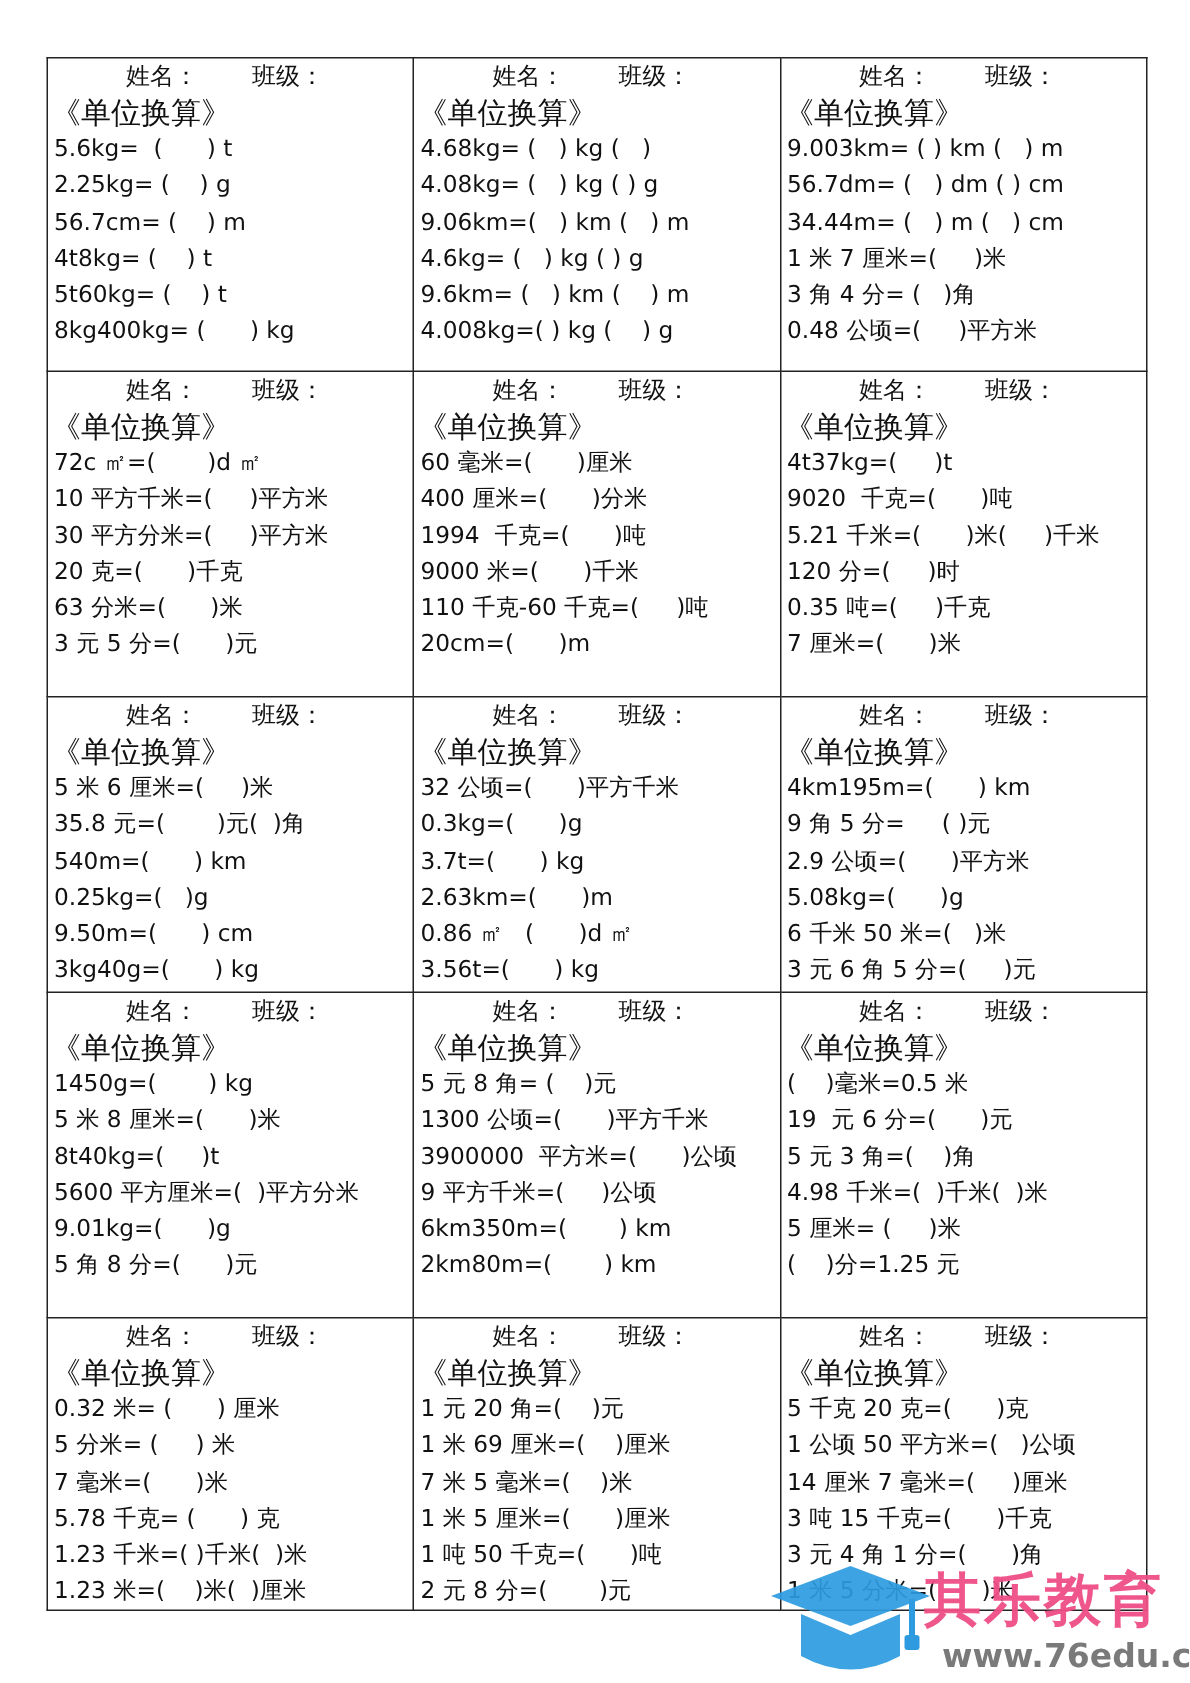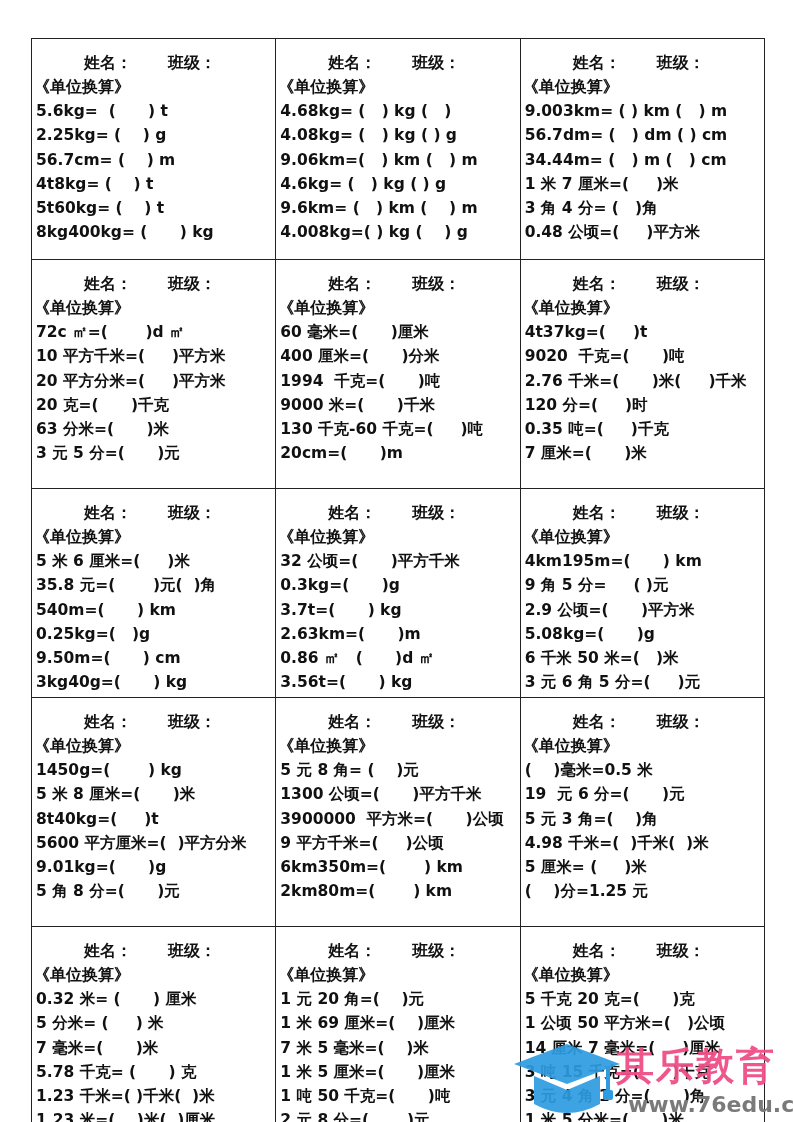--- a/index.html
+++ b/index.html
@@ -19,41 +19,40 @@
       position: absolute;
       left: 31px;
       top: 38px;
       width: 734px;
       border-collapse: collapse;
       table-layout: fixed;
     }
     .sheet td {
       border: 1.5px solid #222;
       vertical-align: top;
-      padding: 12px 0 0 4px;
+      padding: 0 0 0 4px;
       overflow: hidden;
-      font-weight: bold;
     }
     .row1 td { height: 208px; }
     .row2 td { height: 216px; }
     .row3 td { height: 196px; }
     .row4 td { height: 216px; }
     .row5 td { height: 192px; }
     .cell-head {
       display: flex;
       justify-content: flex-start;
       padding-left: 48px;
       font-size: 16px;
       line-height: 24px;
       height: 24px;
       white-space: nowrap;
     }
     .cell-head .name-label { width: 84px; }
     .cell-title {
-      font-size: 16px;
+      font-size: 20px;
       line-height: 24px;
       height: 24px;
       margin-left: -2px;
       white-space: nowrap;
     }
     .q {
       font-size: 15.5px;
       line-height: 24.3px;
       white-space: pre-wrap;
       word-break: break-all;
@@ -147,47 +146,47 @@
 
   <tr class="row2">
     <td>
       <div class="cell-head">
         <span class="name-label">姓名：</span>
         <span>班级：</span>
       </div>
       <div class="cell-title">《单位换算》</div>
       <div class="q">72c ㎡=(       )d ㎡</div>
       <div class="q">10 平方千米=(     )平方米</div>
-      <div class="q">20 平方分米=(     )平方米</div>
+      <div class="q">30 平方分米=(     )平方米</div>
       <div class="q">20 克=(      )千克</div>
       <div class="q">63 分米=(      )米</div>
       <div class="q">3 元 5 分=(      )元</div>
     </td>
     <td>
       <div class="cell-head">
         <span class="name-label">姓名：</span>
         <span>班级：</span>
       </div>
       <div class="cell-title">《单位换算》</div>
       <div class="q">60 毫米=(      )厘米</div>
       <div class="q">400 厘米=(      )分米</div>
       <div class="q">1994  千克=(      )吨</div>
       <div class="q">9000 米=(      )千米</div>
-      <div class="q">130 千克-60 千克=(     )吨</div>
+      <div class="q">110 千克-60 千克=(     )吨</div>
       <div class="q">20cm=(      )m</div>
     </td>
     <td>
       <div class="cell-head">
         <span class="name-label">姓名：</span>
         <span>班级：</span>
       </div>
       <div class="cell-title">《单位换算》</div>
       <div class="q">4t37kg=(     )t</div>
       <div class="q">9020  千克=(      )吨</div>
-      <div class="q">2.76 千米=(      )米(     )千米</div>
+      <div class="q">5.21 千米=(      )米(     )千米</div>
       <div class="q">120 分=(     )时</div>
       <div class="q">0.35 吨=(     )千克</div>
       <div class="q">7 厘米=(      )米</div>
     </td>
   </tr>
 
   <tr class="row3">
     <td>
       <div class="cell-head">
         <span class="name-label">姓名：</span>

